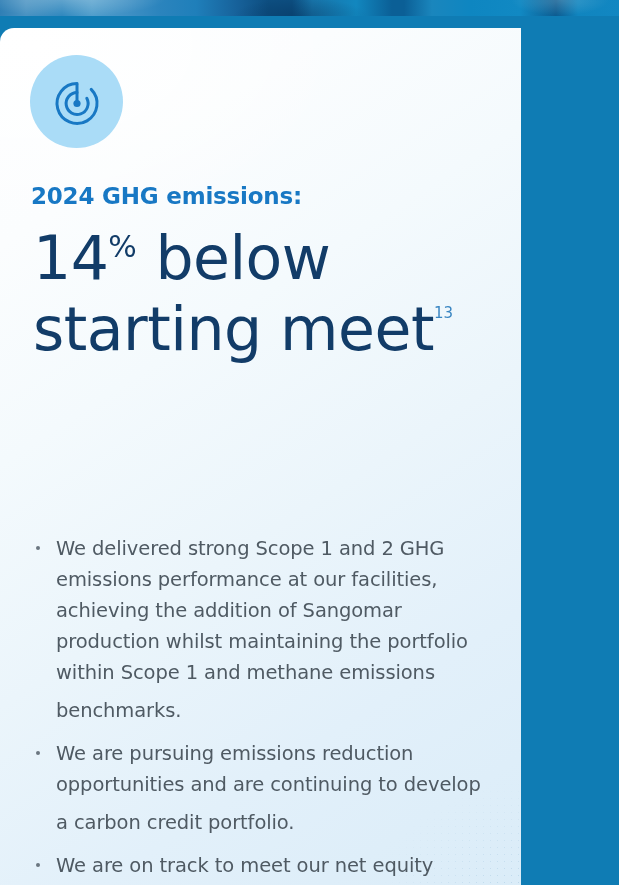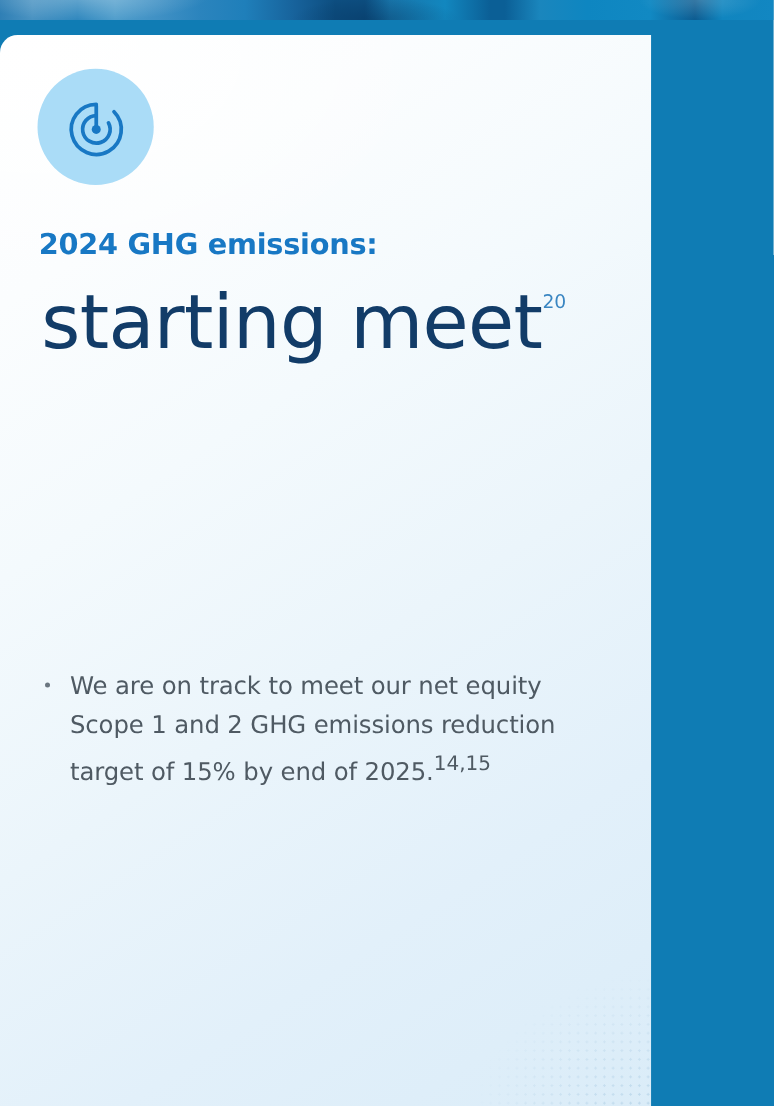--- a/index.html
+++ b/index.html
@@ -204,24 +204,33 @@
             <path d="M26 16.5 A 11 11 0 1 0 35.8 22.3" stroke="#1878c4" stroke-width="3" fill="none" stroke-linecap="round"></path>
 
             <path d="M26 7.5 A 20 20 0 1 0 40.2 13.4" stroke="#1878c4" stroke-width="3" fill="none" stroke-linecap="round"></path>
           </svg>
         </span>
       </div>
 
       <p class="kicker">2024 GHG emissions:</p>
 
       <h1 class="headline">
-        <span class="line"><span>starting meet</span><span class="sup">20</span></span>
+        <span class="line"><span>14</span><span class="pct">%</span><span> below</span></span>
+        <span class="line"><span>starting meet</span><span class="sup">13</span></span>
       </h1>
 
       <ul class="bullets">
+        <li>
+          <span class="dot"></span>
+          <span>We delivered strong Scope 1 and 2 GHG emissions performance at our facilities, achieving the addition of Sangomar production whilst maintaining the portfolio within Scope 1 and methane emissions benchmarks.</span><span class="fn"></span>
+        </li>
+        <li>
+          <span class="dot"></span>
+          <span>We are pursuing emissions reduction opportunities and are continuing to develop a carbon credit portfolio.</span><span class="fn"></span>
+        </li>
         <li>
           <span class="dot"></span>
           <span>We are on track to meet our net equity Scope 1 and 2 GHG emissions reduction target of 15% by end of 2025.</span><span class="fn">14,15</span>
         </li>
       </ul>
 
     </div>
   </div>
 
 </div>

